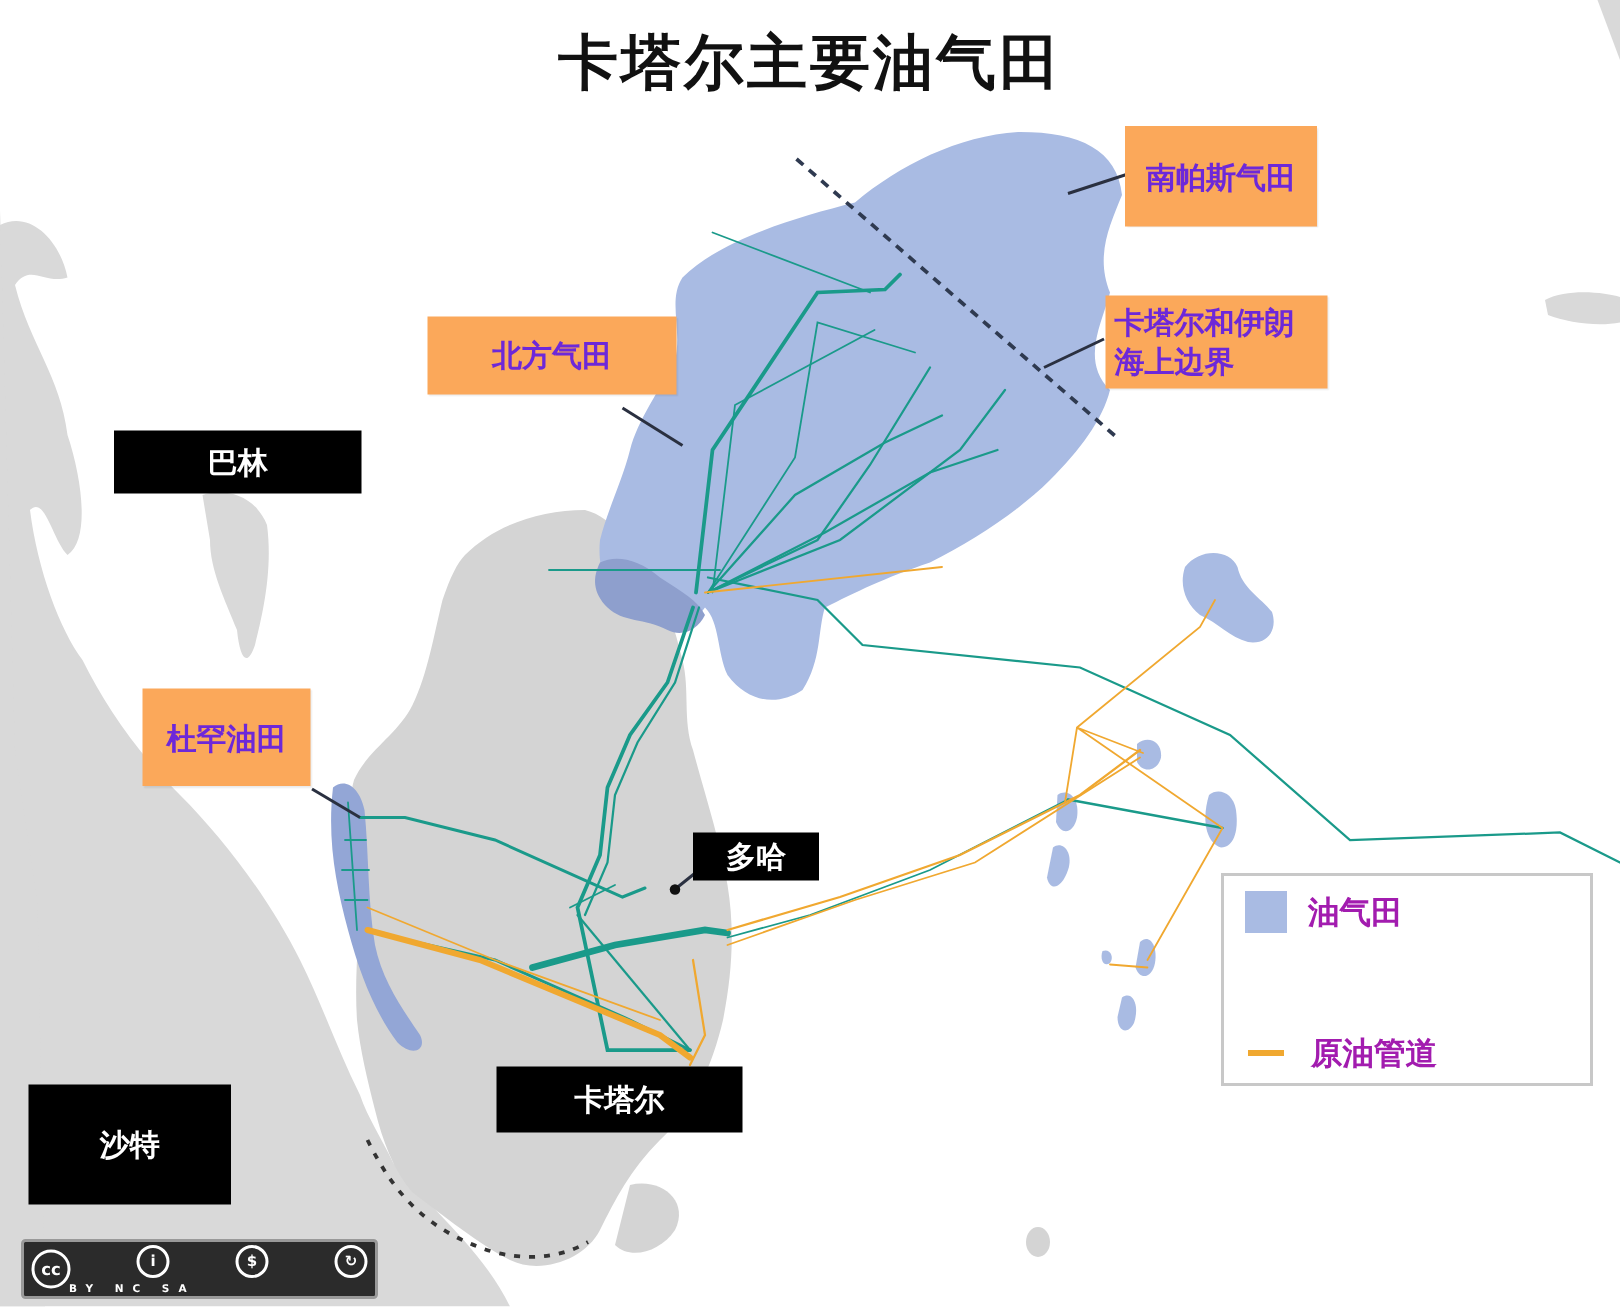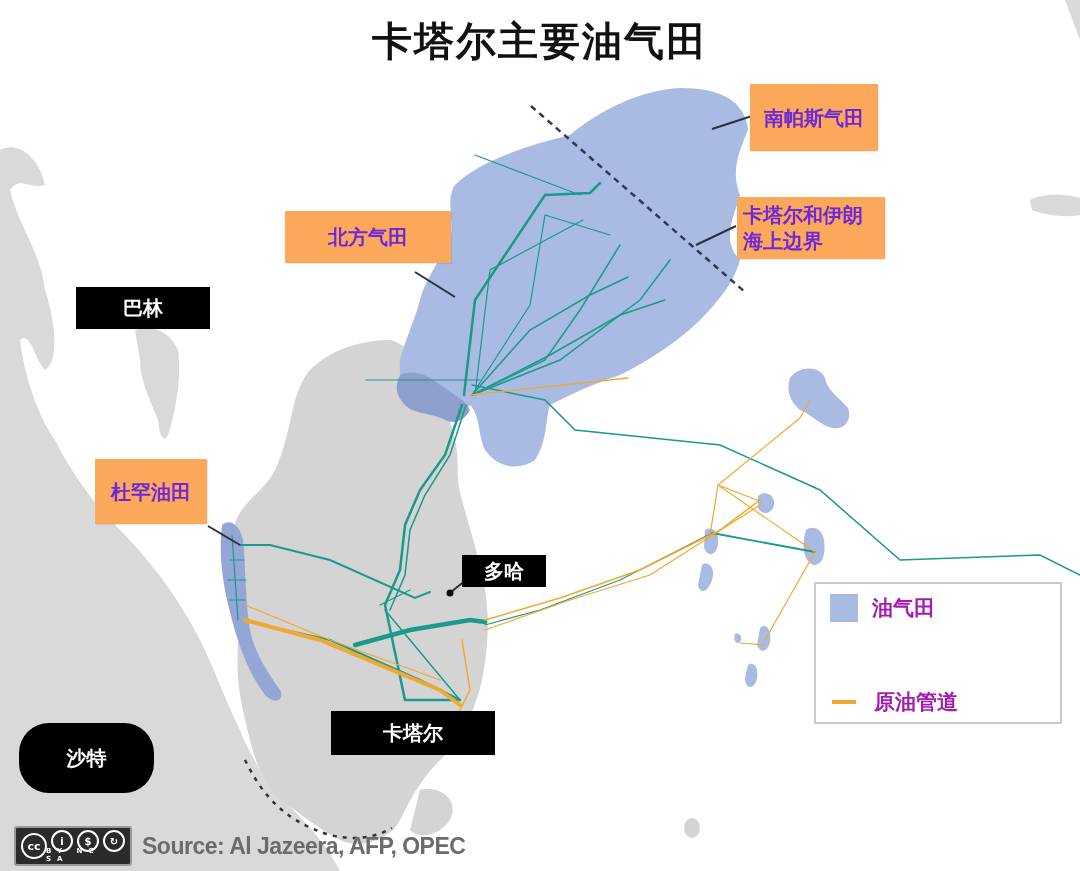--- a/index.html
+++ b/index.html
@@ -6,21 +6,21 @@
   body { width:1080px; height:871px; position:relative; overflow:hidden; font-family:"DejaVu Sans","Liberation Sans",sans-serif; }
   #map-svg { position:absolute; left:0; top:0; width:1080px; height:871px; }
   .title { position:absolute; left:0; top:14px; width:1080px; text-align:center; font-size:40px; font-weight:bold; color:#111; letter-spacing:2px; }
   .orange-label { position:absolute; background:#fba85a; color:#6d28d9; font-weight:bold; font-size:20px; display:flex; align-items:center; justify-content:center; text-align:center; line-height:30px; box-shadow:1px 1px 1px rgba(0,0,0,0.08); }
   .black-label { position:absolute; background:#000000; color:#ffffff; font-weight:bold; font-size:20px; display:flex; align-items:center; justify-content:center; }
   .legend { position:absolute; left:814px; top:582px; width:248px; height:142px; background:#ffffff; border:2px solid #c8c8c8; box-sizing:border-box; }
   .legend-row { position:absolute; left:14px; display:flex; align-items:center; font-size:21px; font-weight:bold; color:#a21caf; }
   .legend-swatch-box { width:28px; height:28px; background:#a9bbe3; margin-right:14px; }
   .legend-swatch-line { width:24px; height:4px; margin-right:12px; margin-left:2px; }
   .source { position:absolute; left:14px; top:826px; display:flex; align-items:center; }
-  .cc-badge { display:flex; align-items:center; background:#2b2b2b; border:2px solid #999; border-radius:3px; height:36px; padding:0 3px; position:relative; }
+  .cc-badge { display:flex; align-items:center; background:#2b2b2b; border:2px solid #999; border-radius:3px; height:36px; padding:0 3px; position:relative;gap:40px; }
   .cc-circle { width:22px; height:22px; border-radius:50%; border:2px solid #fff; background:#2b2b2b; color:#fff; font-size:10px; font-weight:bold; display:flex; align-items:center; justify-content:center; margin:0 2px; box-sizing:border-box; position:relative; top:-5px; }
   .cc-circle.big { width:26px; height:26px; font-size:11px; }
   .cc-sub { position:absolute; bottom:1px; left:30px; font-size:7px; color:#fff; font-weight:bold; letter-spacing:6px; }
   .source-text { margin-left:10px; font-family:"Liberation Sans",sans-serif; font-weight:bold; font-size:23px; color:#6b6b6b; letter-spacing:-0.5px; }
 </style>
 </head>
 <body>
 
 <svg id="map-svg" viewBox="0 0 1080 871" xmlns="http://www.w3.org/2000/svg">
 
@@ -121,30 +121,30 @@
   <span>卡塔尔和伊朗</span>
   <span>海上边界</span>
 </div>
 <div class="orange-label" style="left:285px;top:211px;width:166px;height:52px;">
   <span>北方气田</span>
 </div>
 <div class="orange-label" style="left:95px;top:459px;width:112px;height:65px;">
   <span>杜罕油田</span>
 </div>
 
-<div class="black-label" style="left:76px;top:287px;width:134px;height:42px;">
+<div class="black-label" style="left:76px;top:287px;width:165px;height:42px;">
   <span>巴林</span>
 </div>
 <div class="black-label" style="left:462px;top:555px;width:84px;height:32px;">
   <span>多哈</span>
 </div>
 <div class="black-label" style="left:283px;top:711px;width:164px;height:44px;margin-left:48px;">
   <span>卡塔尔</span>
 </div>
-<div class="black-label" style="left:19px;top:723px;width:135px;height:70px;border-radius:30px;">
+<div class="black-label" style="left:19px;top:723px;width:135px;height:80px;">
   <span>沙特</span>
 </div>
 
 <div class="legend">
   <div class="legend-row" style="top:10px;">
     <span class="legend-swatch-box"></span>
     <span>油气田</span>
   </div>
   <div class="legend-row" style="top:104px;">
     <span class="legend-swatch-line" style="background:#f0a830;"></span>
@@ -153,14 +153,13 @@
 </div>
 
 <div class="source">
   <div class="cc-badge">
     <span class="cc-circle big" style="top:0;">cc</span>
     <span class="cc-circle">i</span>
     <span class="cc-circle">$</span>
     <span class="cc-circle">↻</span>
     <span class="cc-sub">BY NC SA</span>
   </div>
-  <span class="source-text">Source: Al Jazeera, AFP, OPEC</span>
 </div>
 
 </body></html>

